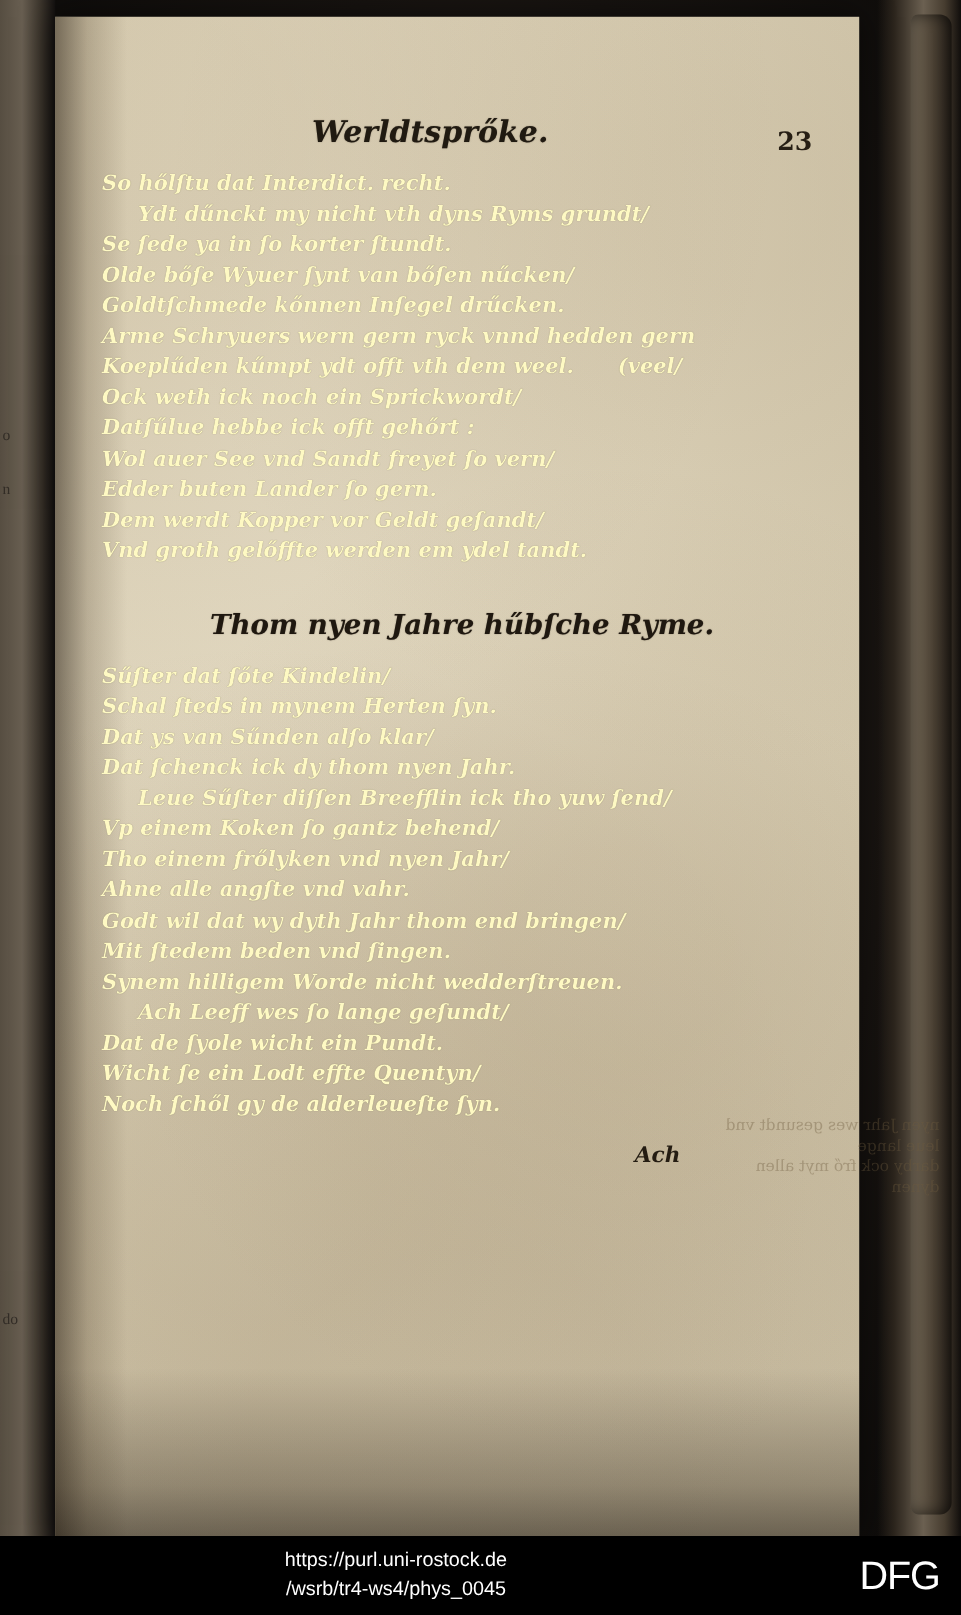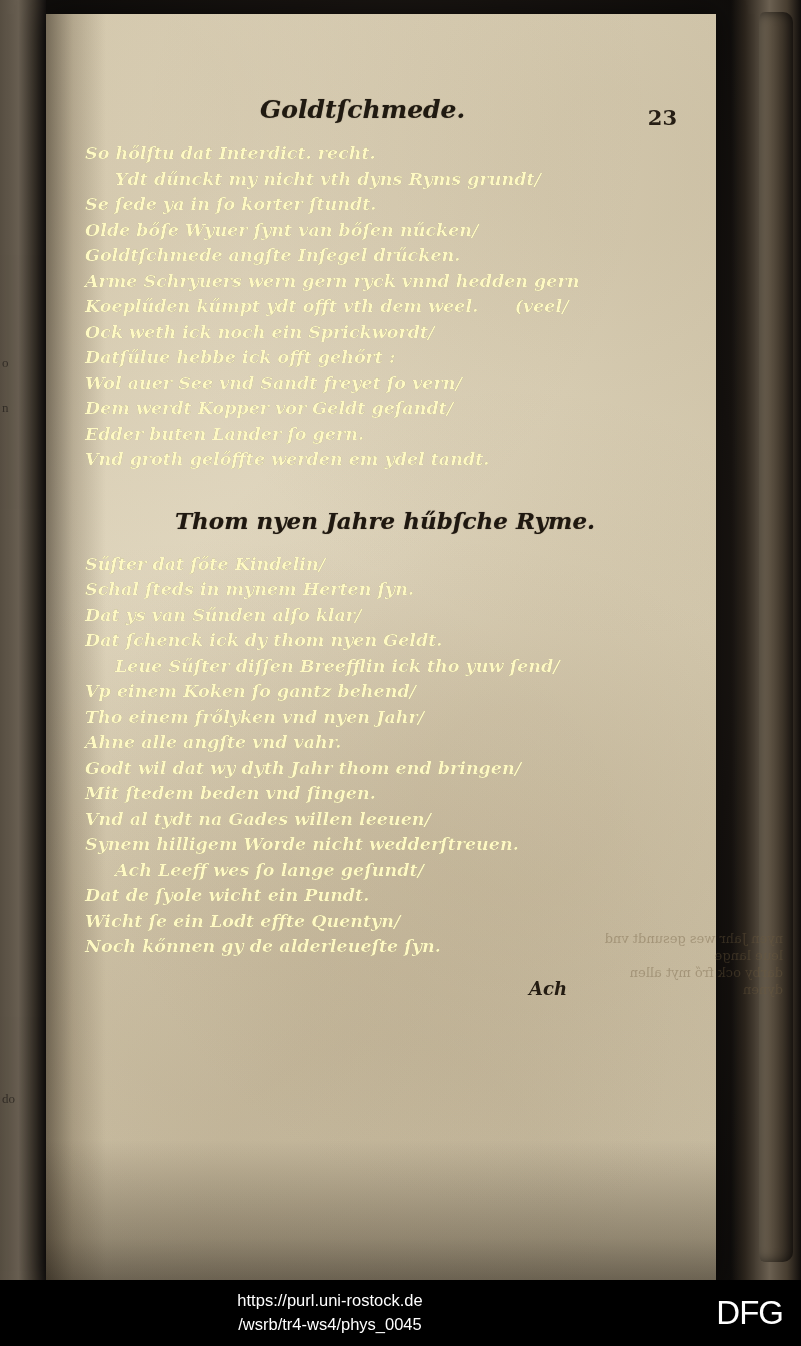--- a/index.html
+++ b/index.html
@@ -231,59 +231,58 @@
   <div class="bottom-shadow"></div>
 
   <div class="showthrough">
     nyen Jahr wes gesundt vnd leue lange<br>
     darby ock frő myt allen dynen
   </div>
 
   <div class="text-block">
 
     <div class="header-row">
-      <div class="running-title">Goldtſchmede.</div>
+      <div class="running-title">Werldtsprőke.</div>
       <div class="folio">23</div>
     </div>
 
     <div class="poem">
       <div class="line">So hőlſtu dat Interdict. recht.</div>
       <div class="line indent">Ydt dűnckt my nicht vth dyns Ryms grundt/</div>
       <div class="line">Se ſede ya in ſo korter ſtundt.</div>
       <div class="line">Olde bőſe Wyuer ſynt van bőſen nűcken/</div>
-      <div class="line">Goldtſchmede angſte Inſegel drűcken.</div>
+      <div class="line">Goldtſchmede kőnnen Inſegel drűcken.</div>
       <div class="line">Arme Schryuers wern gern ryck vnnd hedden gern</div>
       <div class="line">Koeplűden kűmpt ydt offt vth dem weel.      (veel/</div>
       <div class="line">Ock weth ick noch ein Sprickwordt/</div>
       <div class="line">Datſűlue hebbe ick offt gehőrt :</div>
       <div class="line">Wol auer See vnd Sandt freyet ſo vern/</div>
+      <div class="line">Edder buten Lander ſo gern.</div>
       <div class="line">Dem werdt Kopper vor Geldt geſandt/</div>
-      <div class="line">Edder buten Lander ſo gern.</div>
       <div class="line">Vnd groth gelőffte werden em ydel tandt.</div>
     </div>
 
     <div class="section-title">Thom nyen Jahre hűbſche Ryme.</div>
 
     <div class="poem">
       <div class="line dropcap-line">Sűſter dat ſőte Kindelin/</div>
       <div class="line">Schal ſteds in mynem Herten ſyn.</div>
       <div class="line">Dat ys van Sűnden alſo klar/</div>
-      <div class="line">Dat ſchenck ick dy thom nyen Geldt.</div>
+      <div class="line">Dat ſchenck ick dy thom nyen Jahr.</div>
       <div class="line indent">Leue Sűſter diſſen Breefflin ick tho yuw ſend/</div>
       <div class="line">Vp einem Koken ſo gantz behend/</div>
       <div class="line">Tho einem frőlyken vnd nyen Jahr/</div>
       <div class="line">Ahne alle angſte vnd vahr.</div>
       <div class="line">Godt wil dat wy dyth Jahr thom end bringen/</div>
       <div class="line">Mit ſtedem beden vnd ſingen.</div>
-      <div class="line">Vnd al tydt na Gades willen leeuen/</div>
       <div class="line">Synem hilligem Worde nicht wedderſtreuen.</div>
       <div class="line indent">Ach Leeff wes ſo lange geſundt/</div>
       <div class="line">Dat de ſyole wicht ein Pundt.</div>
       <div class="line">Wicht ſe ein Lodt effte Quentyn/</div>
-      <div class="line">Noch kőnnen gy de alderleueſte ſyn.</div>
+      <div class="line">Noch ſchől gy de alderleueſte ſyn.</div>
     </div>
 
     <div class="catchword">Ach</div>
   </div>
 
   <div class="footer">
     <div class="footer-url">
       <span>https://purl.uni-rostock.de</span><br>
       <span>/wsrb/tr4-ws4/phys_0045</span>
     </div>

